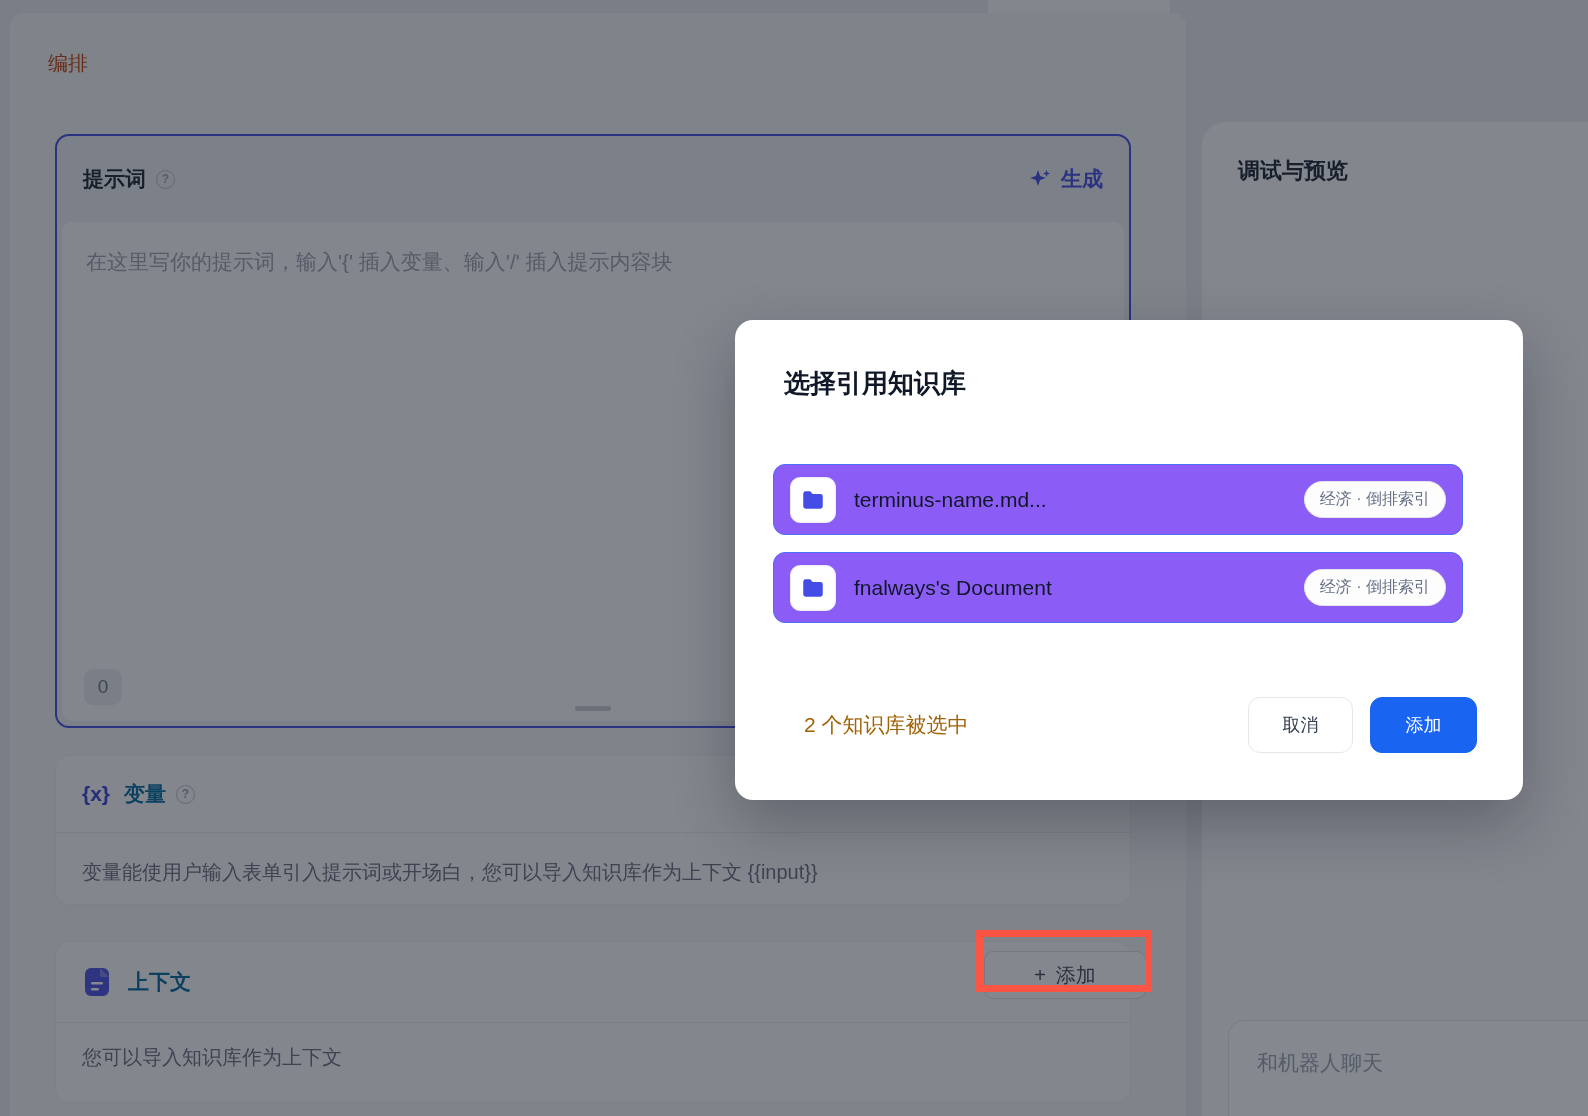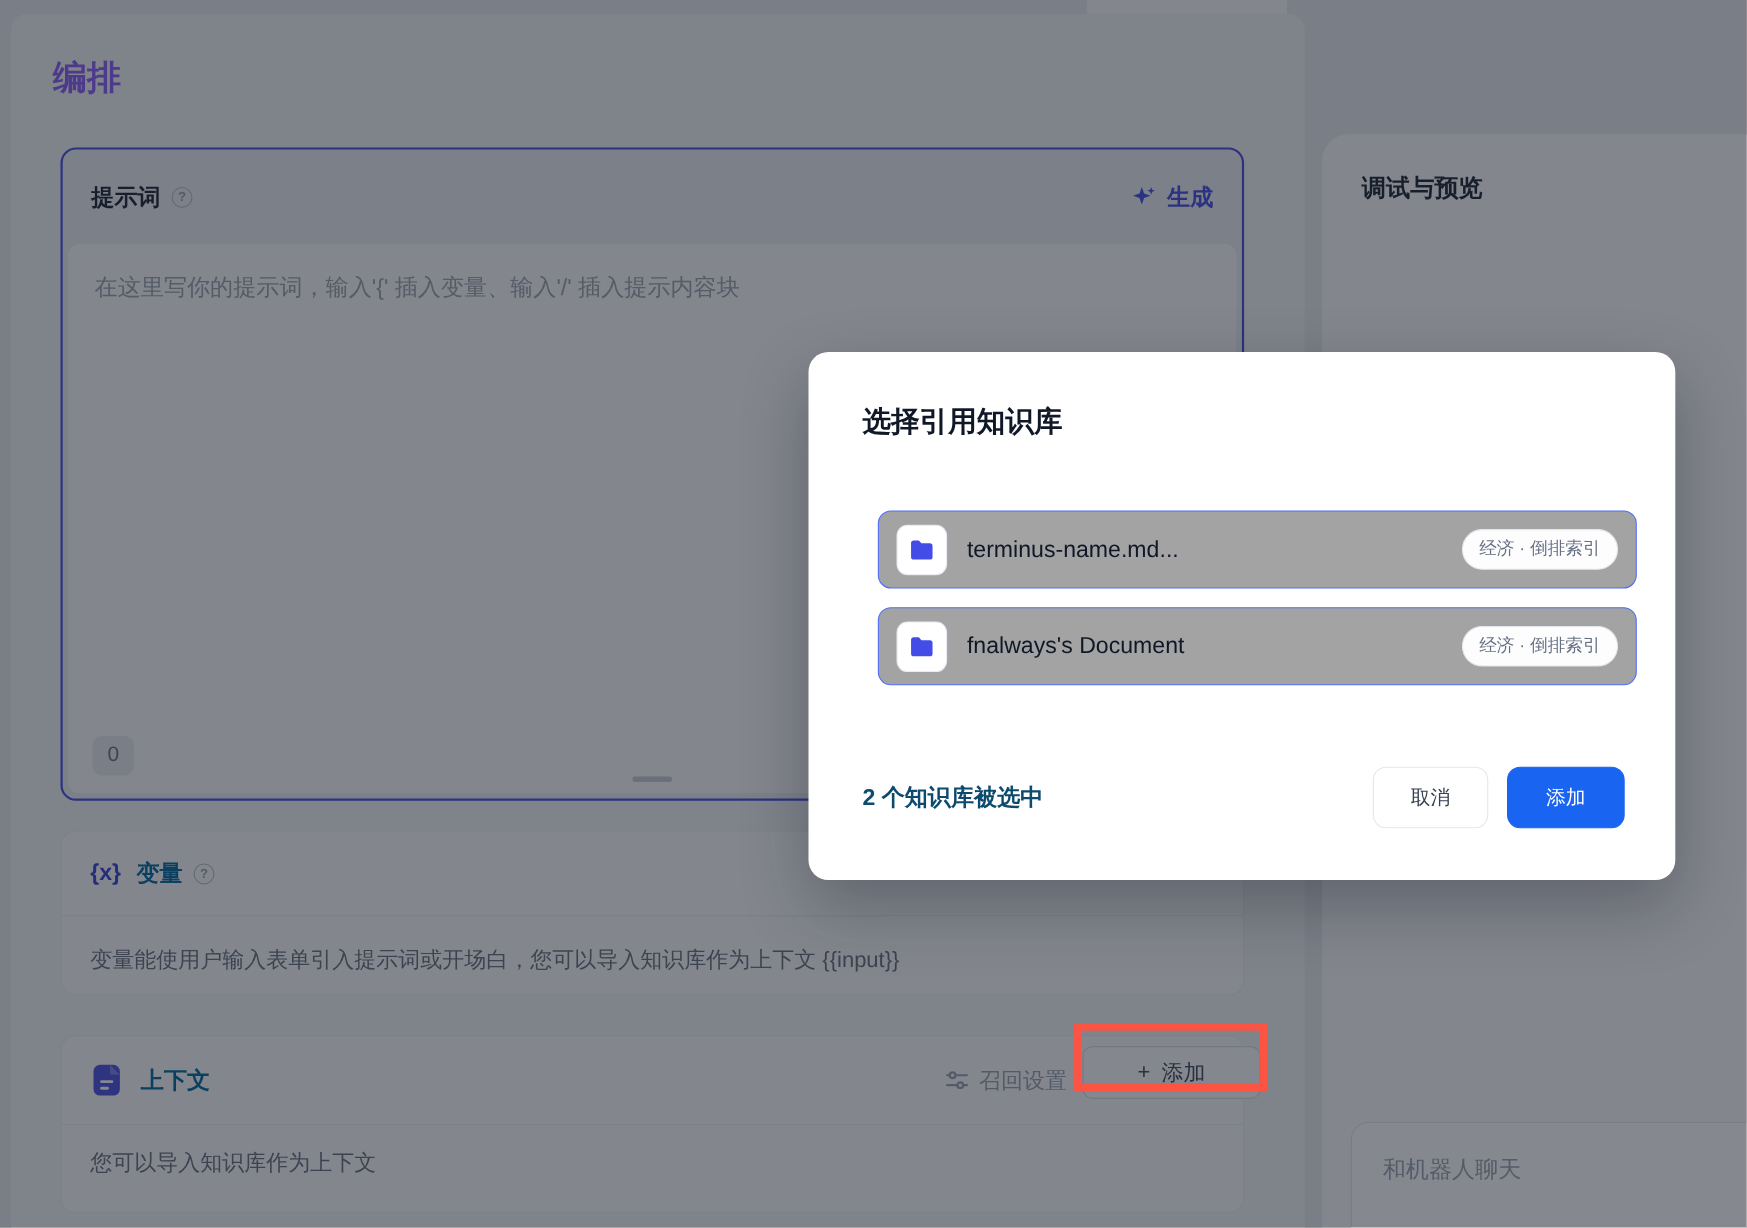--- a/index.html
+++ b/index.html
@@ -8,21 +8,21 @@
     position:relative; width:1588px; height:1116px;
     background:#e8eaee; overflow:hidden;
     font-family:"Liberation Sans", sans-serif;
   }
   
   .header-patch { position:absolute; left:988px; top:0; width:182px; height:13px; background:#fbfbfd; }
   .left-panel {
     position:absolute; left:10px; top:13px; width:1176px; height:1103px;
     background:#f3f4f6; border-radius:14px 14px 0 0;
   }
-  .panel-title { position:absolute; left:38px; top:37px; font-size:31px; font-weight:700; color:#8b5cf6; }
+  .panel-title { position:absolute; left:38px; top:37px; font-size:20px; font-weight:400; color:#c2410c; }
 
   
   .prompt-card {
     position:absolute; left:45px; top:121px; width:1076px; height:594px;
     background:#eceef3; border:2px solid #444ce7; border-radius:14px;
   }
   .prompt-header { position:absolute; left:0; top:0; right:0; height:86px; display:flex; align-items:center; padding:0 26px; }
   .prompt-title { font-size:21px; font-weight:700; color:#1d2433; }
   .help-circle {
     width:19px; height:19px; border:1.5px solid #b9bfca; border-radius:50%;
@@ -87,37 +87,37 @@
   .overlay { position:absolute; inset:0; background:rgba(21,27,38,0.52); z-index:10; }
 
   
   .modal {
     position:absolute; left:735px; top:320px; width:788px; height:480px;
     background:#ffffff; border-radius:18px; z-index:20;
     box-shadow:0 24px 60px rgba(10,15,30,0.28);
   }
   .modal-title { position:absolute; left:49px; top:46px; font-size:26px; font-weight:700; color:#101828; }
   .kb-item {
-    position:absolute; left:63px; width:690px; height:71px;
-    background:#a3a3a3; border:1.5px solid #4e6ef6; border-radius:12px;
+    position:absolute; left:38px; width:690px; height:71px;
+    background:#8b5cf6; border:1.5px solid #4e6ef6; border-radius:12px;
     display:flex; align-items:center; padding:0 16px; cursor:pointer;
   }
   .kb-item.first { top:144px; }
   .kb-item.second { top:232px; }
   .kb-icon-box {
     width:46px; height:46px; background:#ffffff; border:1px solid #e9eaf3; border-radius:10px;
     display:flex; align-items:center; justify-content:center; margin-right:18px;
   }
   .kb-name { font-size:21px; font-weight:500; color:#101828; }
   .kb-badge {
     margin-left:auto; border:1px solid #e3e6ec; border-radius:999px;
     padding:7px 15px; font-size:16px; color:#667085; background:#fdfdfe; white-space:nowrap;
   }
   .modal-footer { position:absolute; left:49px; right:46px; top:377px; height:56px; display:flex; align-items:center; }
-  .selected-count { font-size:21px; font-weight:700; color:#0c4a6e; }
+  .selected-count { font-size:21px; font-weight:400; color:#a16207;margin-left:20px; }
   .btn { height:56px; border-radius:12px; display:flex; align-items:center; justify-content:center; font-size:18px; font-weight:500; cursor:pointer; }
   .btn-cancel { margin-left:auto; width:105px; background:#fff; border:1px solid #e4e7ec; color:#354052; }
   .btn-add { width:107px; margin-left:17px; background:#1a64f2; color:#ffffff; border:1px solid #1a64f2; }
 
   
   .red-annotation {
     position:absolute; left:976px; top:930px; width:176px; height:62px;
     border:7px solid #fa5444; z-index:30; pointer-events:none;
   }
   svg { display:block; }
@@ -168,33 +168,20 @@
         <span class="doc-icon">
           <svg width="30" height="32" viewBox="0 0 30 32">
             <rect x="3" y="2" width="24" height="28" rx="6" fill="#4a51e0"></rect>
             <path d="M18 2 L27 11 L20 11 a2 2 0 0 1 -2 -2 Z" fill="#7b80ec"></path>
             <rect x="9" y="16" width="12" height="2.6" rx="1.3" fill="#ffffff"></rect>
             <rect x="9" y="22" width="8" height="2.6" rx="1.3" fill="#ffffff"></rect>
           </svg>
         </span>
         <span class="card-title">上下文</span>
       </div>
-      <div class="ctx-right">
-        <span class="recall">
-          <span>
-            <svg width="22" height="22" viewBox="0 0 22 22" fill="none" stroke="#9aa1b0" stroke-width="2" stroke-linecap="round">
-              <line x1="2" y1="6.5" x2="20" y2="6.5"></line>
-              <circle cx="7" cy="6.5" r="2.6" fill="#fbfcfd"></circle>
-              <line x1="2" y1="15.5" x2="20" y2="15.5"></line>
-              <circle cx="14" cy="15.5" r="2.6" fill="#fbfcfd"></circle>
-            </svg>
-          </span>
-          <span>召回设置</span>
-        </span>
-      </div>
       <div class="ctx-add-btn">
         <span>+</span>
         <span>添加</span>
       </div>
       <div class="ctx-divider"></div>
       <div class="ctx-desc">您可以导入知识库作为上下文</div>
     </div>
   </div>
 
   <div class="right-panel">

